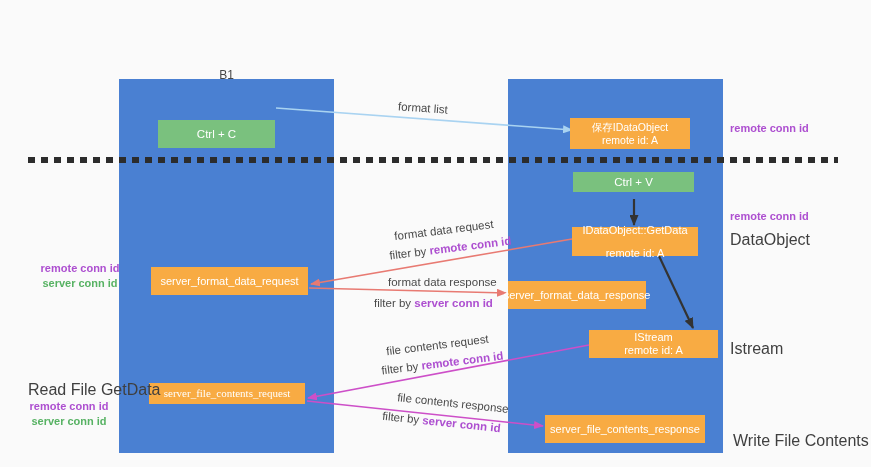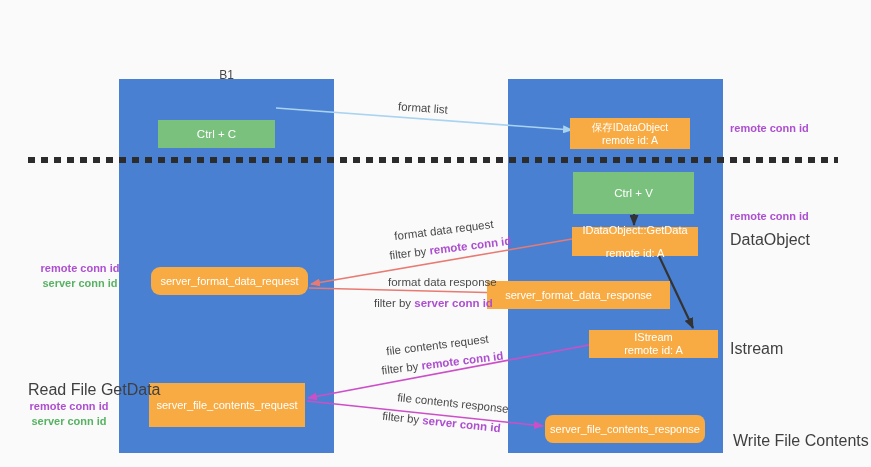--- a/index.html
+++ b/index.html
@@ -103,47 +103,47 @@
 
   <div class="box green" style="left:158px;top:95px;width:117px;height:28px;margin-top:25px;">
     <div>Ctrl + C</div>
   </div>
 
   <div class="box orange" style="left:570px;top:118px;width:120px;height:31px;font-size:10.5px;">
     <div>保存IDataObject</div>
     <div>remote id: A</div>
   </div>
 
-  <div class="box green" style="left:573px;top:172px;width:121px;height:42px;">
+  <div class="box green" style="left:573px;top:172px;width:121px;height:20px;">
     <div>Ctrl + V</div>
   </div>
 
   <div class="box orange" style="left:572px;top:227px;width:126px;height:29px;gap:10px;">
     <div>IDataObject::GetData</div>
     <div>remote id: A</div>
   </div>
 
-  <div class="box orange" style="left:151px;top:267px;width:157px;height:28px;border-radius:9px;">
+  <div class="box orange" style="left:151px;top:267px;width:157px;height:28px;">
     <div>server_format_data_request</div>
   </div>
 
-  <div class="box orange" style="left:487px;top:281px;width:183px;height:28px;">
+  <div class="box orange" style="left:508px;top:281px;width:138px;height:28px;">
     <div>server_format_data_response</div>
   </div>
 
   <div class="box orange" style="left:589px;top:330px;width:129px;height:28px;">
     <div>IStream</div>
     <div>remote id: A</div>
   </div>
 
-  <div class="box orange" style="left:149px;top:383px;width:156px;height:44px;">
+  <div class="box orange" style="left:149px;top:383px;width:156px;height:21px;font-family:Liberation Serif, serif;">
     <div>server_file_contents_request</div>
   </div>
 
-  <div class="box orange" style="left:545px;top:415px;width:160px;height:28px;border-radius:8px;">
+  <div class="box orange" style="left:545px;top:415px;width:160px;height:28px;">
     <div>server_file_contents_response</div>
   </div>
 
   <div class="side-label purple" style="left:730px;top:121px;">remote conn id</div>
   <div class="side-label purple" style="left:730px;top:209px;">remote conn id</div>
   <div class="side-label plain" style="left:730px;top:232px;">DataObject</div>
   <div class="side-label plain" style="left:730px;top:341px;">Istream</div>
   <div class="side-label plain" style="left:733px;top:433px;">Write File Contents</div>
 
   <div class="side-block" style="left:30px;top:261px;width:100px;">

